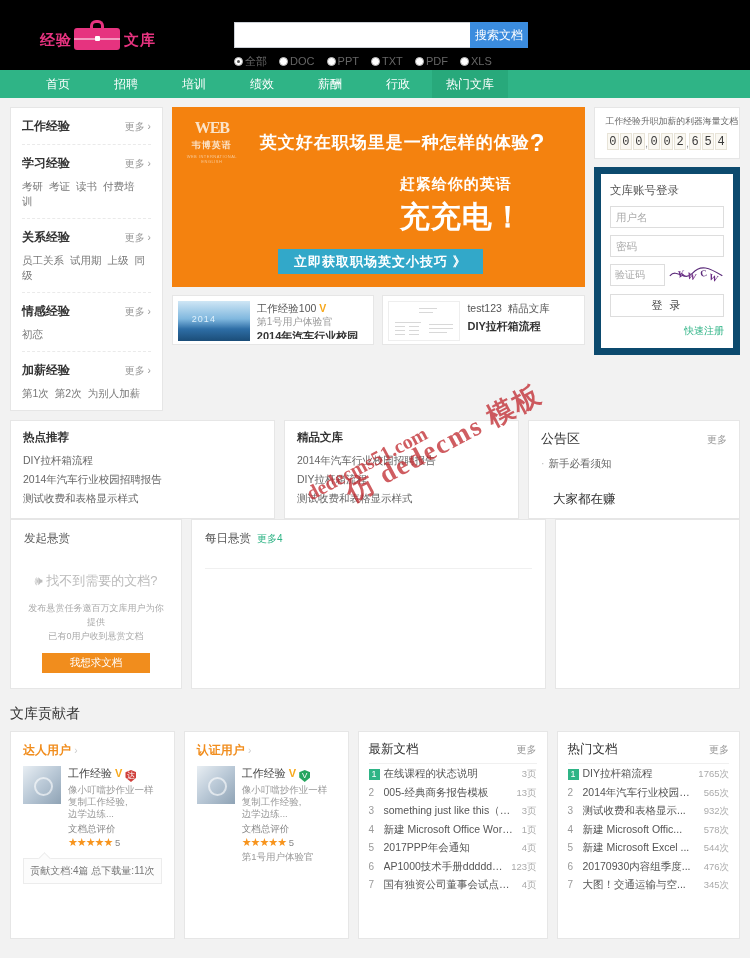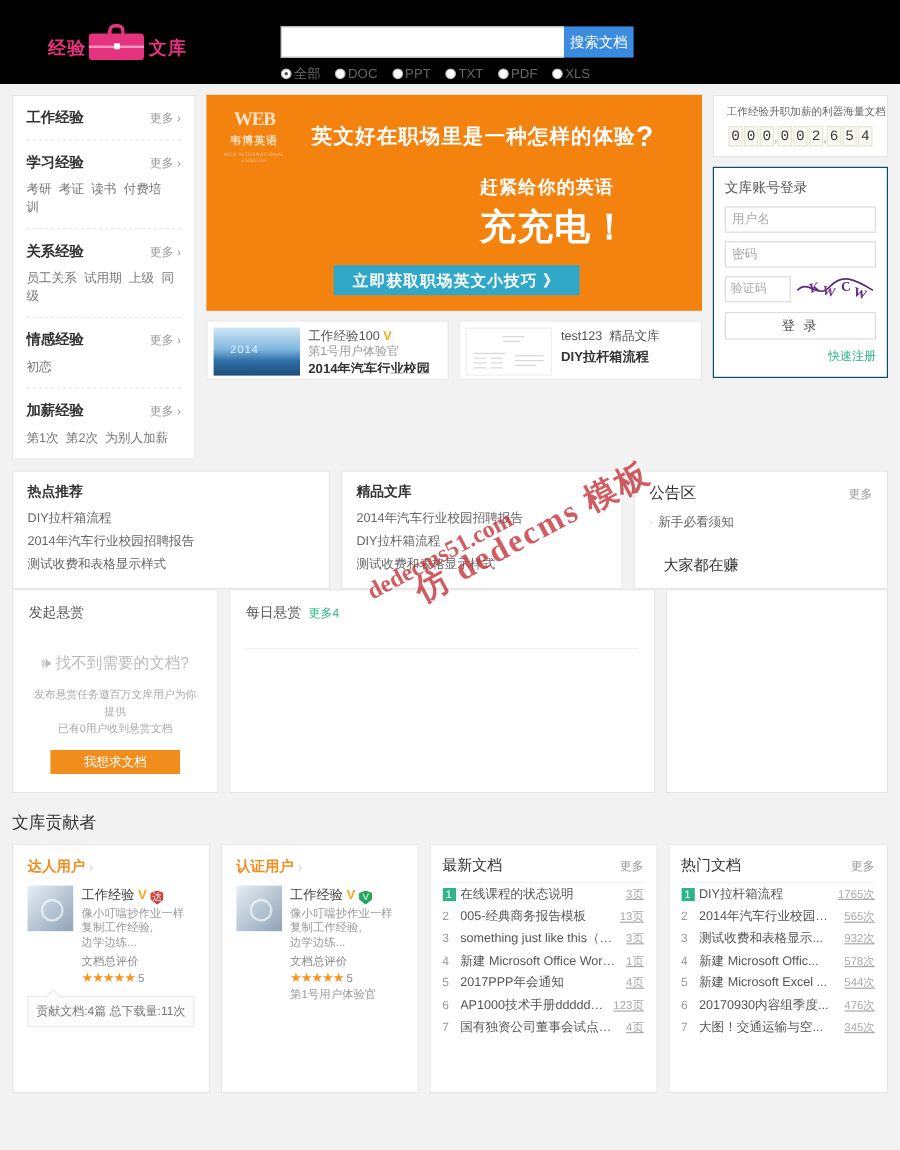--- a/index.html
+++ b/index.html
@@ -93,21 +93,21 @@
   .dc-title { color: #333; font-weight: bold; font-size: 11px; }
 
   
   .right { width: 146px; }
   .counter { background: #fff; border: 1px solid #e6e6e6; padding: 7px 6px 8px; }
   .counter-label { font-size: 9.5px; color: #666; margin-bottom: 5px; text-align: center; white-space: nowrap; transform: scale(.93); }
   .counter-digits { display: flex; justify-content: center; gap: 1px; }
   .digit { width: 12px; height: 17px; background: #faf8f2; border: 1px solid #e8e4d8; color: #3b3b3b;
     font-size: 12px; text-align: center; line-height: 16px; font-family: "Liberation Mono", monospace; }
   .comma { color: #999; font-size: 11px; align-self: flex-end; margin: 0 -1px 1px; }
-  .login { background: #fff; border: 1px solid #0c4a6e; margin-top: 8px; padding: 9px 9px 10px; }
+  .login { background: #fff; border: 7px solid #0c4a6e; margin-top: 8px; padding: 9px 9px 10px; }
   .login-title { font-size: 11.5px; color: #555; margin-bottom: 8px; }
   .fld { width: 100%; height: 22px; border: 1px solid #ddd; margin-bottom: 7px; padding: 0 5px;
     font-size: 10.5px; color: #aaa; line-height: 20px; background: #fff; }
   .captcha-row { display: flex; gap: 4px; margin-bottom: 8px; align-items: center; }
   .captcha-in { width: 55px; height: 22px; border: 1px solid #ddd; font-size: 10px; color: #aaa; line-height: 20px; padding: 0 4px; }
   .captcha-img { flex: 1; height: 22px; background: #fff; position: relative; overflow: hidden; }
   .login-btn { width: 100%; height: 23px; border: 1px solid #ddd; background: #fff; color: #444;
     font-size: 11px; cursor: pointer; font-family: inherit; letter-spacing: 2px; }
   .reg { text-align: right; font-size: 10px; color: #2fb486; margin-top: 7px; cursor: pointer; }
 
@@ -164,21 +164,21 @@
   
   .dl-head { display: flex; justify-content: space-between; align-items: baseline;
      border-bottom: 1px solid #f0f0f0; padding-bottom: 5px; }
   .dl-title { font-size: 12.5px; color: #333; }
   .dl-more { font-size: 10px; color: #999; cursor: pointer; }
   .dl-li { display: flex; align-items: baseline; font-size: 10.5px; color: #555; line-height: 17.5px; margin-top: 1px; }
   .dl-no { width: 15px; color: #999; flex: none; font-size: 10px; }
   .dl-no.top { background: #2fb486; color: #fff; width: 11px; height: 11px; text-align: center;
      line-height: 11px; font-size: 9px; margin-right: 4px; }
   .dl-nm { flex: 1; overflow: hidden; white-space: nowrap; text-overflow: ellipsis; cursor: pointer; padding-right: 4px; }
-  .dl-ct { color: #aaa; font-size: 9.5px; flex: none; text-decoration: underline; }
+  .dl-ct { color: #aaa; font-size: 9.5px; flex: none; }
 
   
   .wm { position: absolute; pointer-events: none; color: #c0272d; font-weight: bold; opacity: .75; }
   .wm1 { left: 335px; top: 425px; font-size: 27px; transform: rotate(-28deg); letter-spacing: 2px;
       font-family: "Liberation Serif", serif; }
   .wm2 { left: 300px; top: 452px; font-size: 20px; transform: rotate(-28deg); font-family: "Liberation Serif", serif; }
 </style>
 </head>
 <body>
 
@@ -204,20 +204,29 @@
     <div class="filters">
       <label><span class="radio on"></span><span>全部</span></label>
       <label><span class="radio"></span><span>DOC</span></label>
       <label><span class="radio"></span><span>PPT</span></label>
       <label><span class="radio"></span><span>TXT</span></label>
       <label><span class="radio"></span><span>PDF</span></label>
       <label><span class="radio"></span><span>XLS</span></label>
     </div>
   </div>
 
+  <div class="nav">
+    <div class="nav-item first">首页</div>
+    <div class="nav-item">招聘</div>
+    <div class="nav-item">培训</div>
+    <div class="nav-item">绩效</div>
+    <div class="nav-item">薪酬</div>
+    <div class="nav-item">行政</div>
+    <div class="nav-item active">热门文库</div>
+  </div>
 
   <div class="wrap">
 
     <div class="row">
 
       <div class="card cats">
         <div class="cat">
           <div class="cat-head">
             <span class="cat-title">工作经验</span>
             <span class="cat-more">更多 ›</span>

